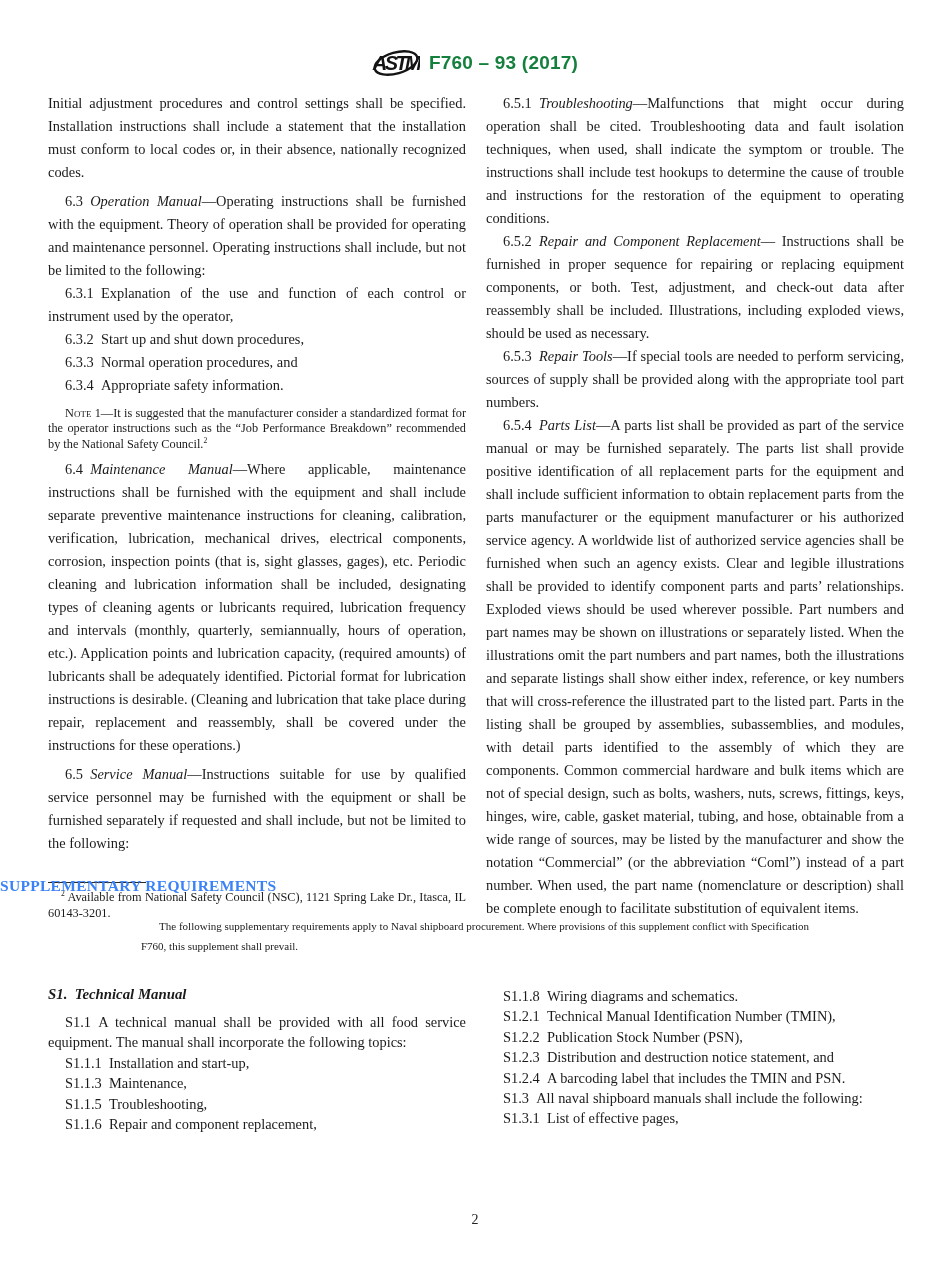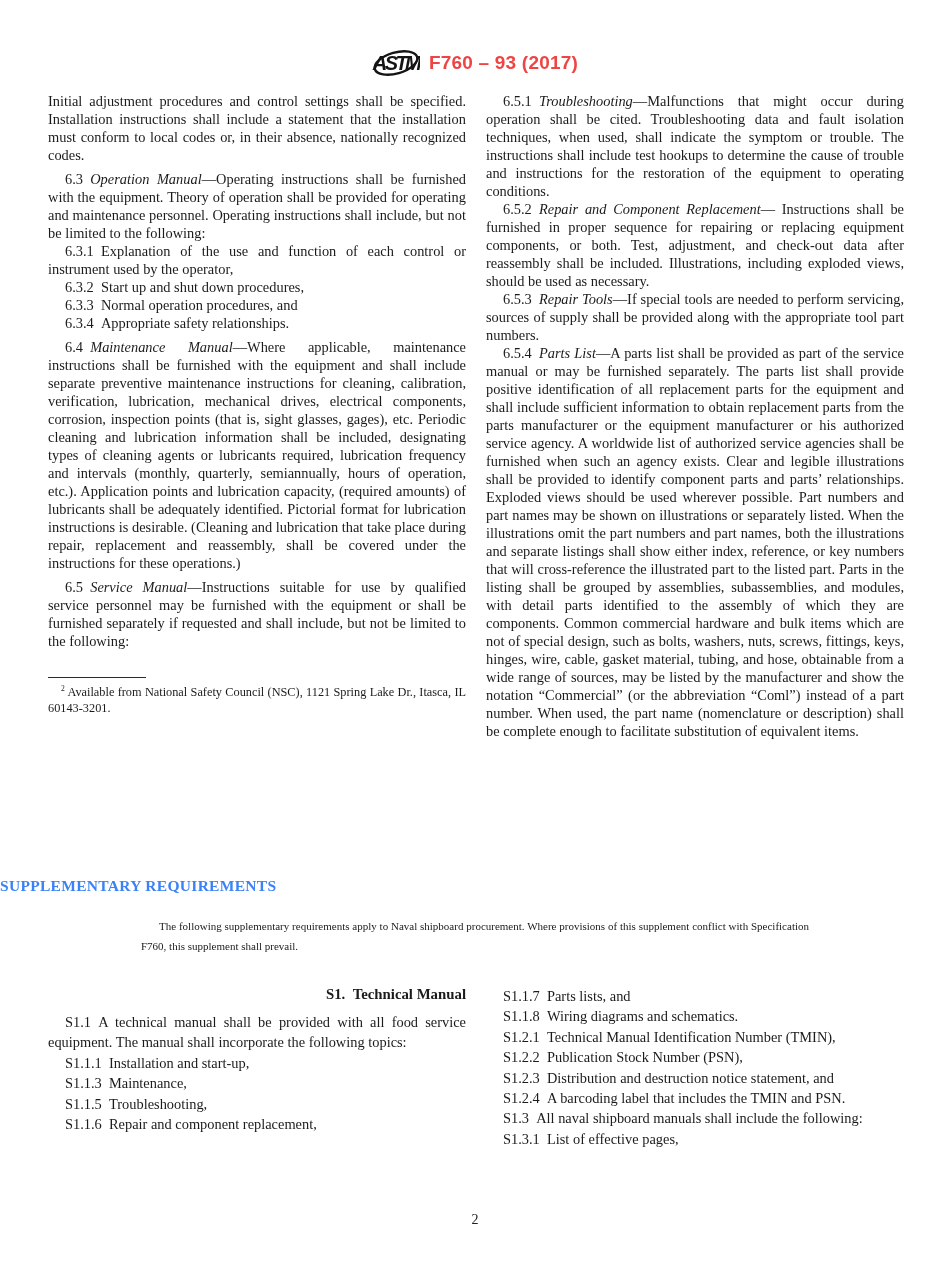--- a/index.html
+++ b/index.html
@@ -5,36 +5,36 @@
   html,body{margin:0;padding:0;background:#e8e8e8;}
   .page{
     position:relative;width:950px;height:1272px;margin:0 auto;
     background:#ffffff;color:#1b1b1b;
     font-family:"Liberation Serif", serif;overflow:hidden;
   }
   
   .header{position:absolute;top:44px;left:0;width:100%;
     display:flex;justify-content:center;align-items:center;gap:9px;}
   .logo{display:inline-flex;align-items:flex-start;}
-  .title{font-family:"Liberation Sans", sans-serif;font-weight:700;font-size:19px;color:#ef4444;letter-spacing:0.2px;}
+  .title{font-family:"Liberation Sans", sans-serif;font-weight:700;font-size:19px;color:#15803d;letter-spacing:0.2px;}
   
   .cols{position:absolute;left:48px;width:856px;display:flex;gap:20px;}
   .top-cols{top:92px;}
   .s-cols{top:986px;}
   .col{width:418px;}
   .para{margin:0;text-align:justify;}
-  .body{font-size:14.4px;line-height:18px;}
+  .body{font-size:14.4px;line-height:23px;}
   .s-cols .body{line-height:20.4px;}
   .ind{text-indent:17px;}
   .gap{margin-top:6px;}
   .note{font-size:12.3px;line-height:15.4px;text-indent:17px;margin-top:9px;}
   .sc{font-variant:small-caps;}
   .fn-rule{width:98px;border-top:1.4px solid #2a2a2a;margin:27px 0 7px 0;}
   .footnote{font-size:12.3px;line-height:15.6px;text-indent:13px;}
-  .shead{font-weight:700;font-size:14.8px;text-align:right;margin:0 0 9px 0;}
+  .shead{font-weight:700;font-size:14.8px;text-align:left;margin:0 0 9px 0;font-style:italic;}
   sup{font-size:0.62em;line-height:0;}
   em{font-style:italic;}
   
   .supp-heading{position:absolute;top:877px;left:0;width:100%;margin:0;
     text-align:left;font-size:15.5px;font-weight:700;letter-spacing:0.3px;color:#3b82f6;}
   .intro{position:absolute;top:916px;left:141px;width:668px;margin:0;
     font-size:11px;line-height:20px;text-align:justify;text-indent:18px;}
   
   .footer{position:absolute;top:1212px;left:0;width:100%;text-align:center;
     font-size:14px;color:#222;}
@@ -56,21 +56,22 @@
     <span class="title">F760 – 93 (2017)</span>
   </header>
 
   <main class="cols top-cols">
     <div class="col">
         <p class="para body"><span>Initial adjustment procedures and control settings shall be specified. Installation instructions shall include a statement that the installation must conform to local codes or, in their absence, nationally recognized codes.</span></p>
         <p class="para body ind gap"><span>6.3 </span><em>Operation Manual</em><span>—Operating instructions shall be furnished with the equipment. Theory of operation shall be provided for operating and maintenance personnel. Operating instructions shall include, but not be limited to the following:</span></p>
         <p class="para body ind"><span>6.3.1 Explanation of the use and function of each control or instrument used by the operator,</span></p>
         <p class="para body ind"><span>6.3.2 Start up and shut down procedures,</span></p>
         <p class="para body ind"><span>6.3.3 Normal operation procedures, and</span></p>
-        <p class="para body ind"><span>6.3.4 Appropriate safety relationships.</span></p>
+        <p class="para body ind"><span>6.3.4 Appropriate safety information.</span></p>
+        <p class="para note"><span class="sc">Note 1</span><span>—It is suggested that the manufacturer consider a standardized format for the operator instructions such as the “Job Performance Breakdown” recommended by the National Safety Council.</span><sup>2</sup></p>
         <p class="para body ind gap"><span>6.4 </span><em>Maintenance Manual</em><span>—Where applicable, maintenance instructions shall be furnished with the equipment and shall include separate preventive maintenance instructions for cleaning, calibration, verification, lubrication, mechanical drives, electrical components, corrosion, inspection points (that is, sight glasses, gages), etc. Periodic cleaning and lubrication information shall be included, designating types of cleaning agents or lubricants required, lubrication frequency and intervals (monthly, quarterly, semiannually, hours of operation, etc.). Application points and lubrication capacity, (required amounts) of lubricants shall be adequately identified. Pictorial format for lubrication instructions is desirable. (Cleaning and lubrication that take place during repair, replacement and reassembly, shall be covered under the instructions for these operations.)</span></p>
         <p class="para body ind gap"><span>6.5 </span><em>Service Manual</em><span>—Instructions suitable for use by qualified service personnel may be furnished with the equipment or shall be furnished separately if requested and shall include, but not be limited to the following:</span></p>
         <div class="fn-rule"></div>
         <p class="para footnote"><sup>2</sup><span> Available from National Safety Council (NSC), 1121 Spring Lake Dr., Itasca, IL 60143-3201.</span></p>
       </div>
     <div class="col">
         <p class="para body ind"><span>6.5.1 </span><em>Troubleshooting</em><span>—Malfunctions that might occur during operation shall be cited. Troubleshooting data and fault isolation techniques, when used, shall indicate the symptom or trouble. The instructions shall include test hookups to determine the cause of trouble and instructions for the restoration of the equipment to operating conditions.</span></p>
         <p class="para body ind"><span>6.5.2 </span><em>Repair and Component Replacement</em><span>— Instructions shall be furnished in proper sequence for repairing or replacing equipment components, or both. Test, adjustment, and check-out data after reassembly shall be included. Illustrations, including exploded views, should be used as necessary.</span></p>
         <p class="para body ind"><span>6.5.3 </span><em>Repair Tools</em><span>—If special tools are needed to perform servicing, sources of supply shall be provided along with the appropriate tool part numbers.</span></p>
         <p class="para body ind"><span>6.5.4 </span><em>Parts List</em><span>—A parts list shall be provided as part of the service manual or may be furnished separately. The parts list shall provide positive identification of all replacement parts for the equipment and shall include sufficient information to obtain replacement parts from the parts manufacturer or the equipment manufacturer or his authorized service agency. A worldwide list of authorized service agencies shall be furnished when such an agency exists. Clear and legible illustrations shall be provided to identify component parts and parts’ relationships. Exploded views should be used wherever possible. Part numbers and part names may be shown on illustrations or separately listed. When the illustrations omit the part numbers and part names, both the illustrations and separate listings shall show either index, reference, or key numbers that will cross-reference the illustrated part to the listed part. Parts in the listing shall be grouped by assemblies, subassemblies, and modules, with detail parts identified to the assembly of which they are components. Common commercial hardware and bulk items which are not of special design, such as bolts, washers, nuts, screws, fittings, keys, hinges, wire, cable, gasket material, tubing, and hose, obtainable from a wide range of sources, may be listed by the manufacturer and show the notation “Commercial” (or the abbreviation “Coml”) instead of a part number. When used, the part name (nomenclature or description) shall be complete enough to facilitate substitution of equivalent items.</span></p>
@@ -84,21 +85,20 @@
   <section class="cols s-cols">
     <div class="col">
         <p class="para shead"><span>S1. Technical Manual</span></p>
         <p class="para body ind"><span>S1.1 A technical manual shall be provided with all food service equipment. The manual shall incorporate the following topics:</span></p>
         <p class="para body ind"><span>S1.1.1 Installation and start-up,</span></p>
         <p class="para body ind"><span>S1.1.3 Maintenance,</span></p>
         <p class="para body ind"><span>S1.1.5 Troubleshooting,</span></p>
         <p class="para body ind"><span>S1.1.6 Repair and component replacement,</span></p>
       </div>
     <div class="col">
-        <p class="para body ind"><span>S1.1.7 Parts lists, and</span></p>
         <p class="para body ind"><span>S1.1.8 Wiring diagrams and schematics.</span></p>
         <p class="para body ind"><span>S1.2.1 Technical Manual Identification Number (TMIN),</span></p>
         <p class="para body ind"><span>S1.2.2 Publication Stock Number (PSN),</span></p>
         <p class="para body ind"><span>S1.2.3 Distribution and destruction notice statement, and</span></p>
         <p class="para body ind"><span>S1.2.4 A barcoding label that includes the TMIN and PSN.</span></p>
         <p class="para body ind"><span>S1.3 All naval shipboard manuals shall include the following:</span></p>
         <p class="para body ind"><span>S1.3.1 List of effective pages,</span></p>
       </div>
   </section>
 

